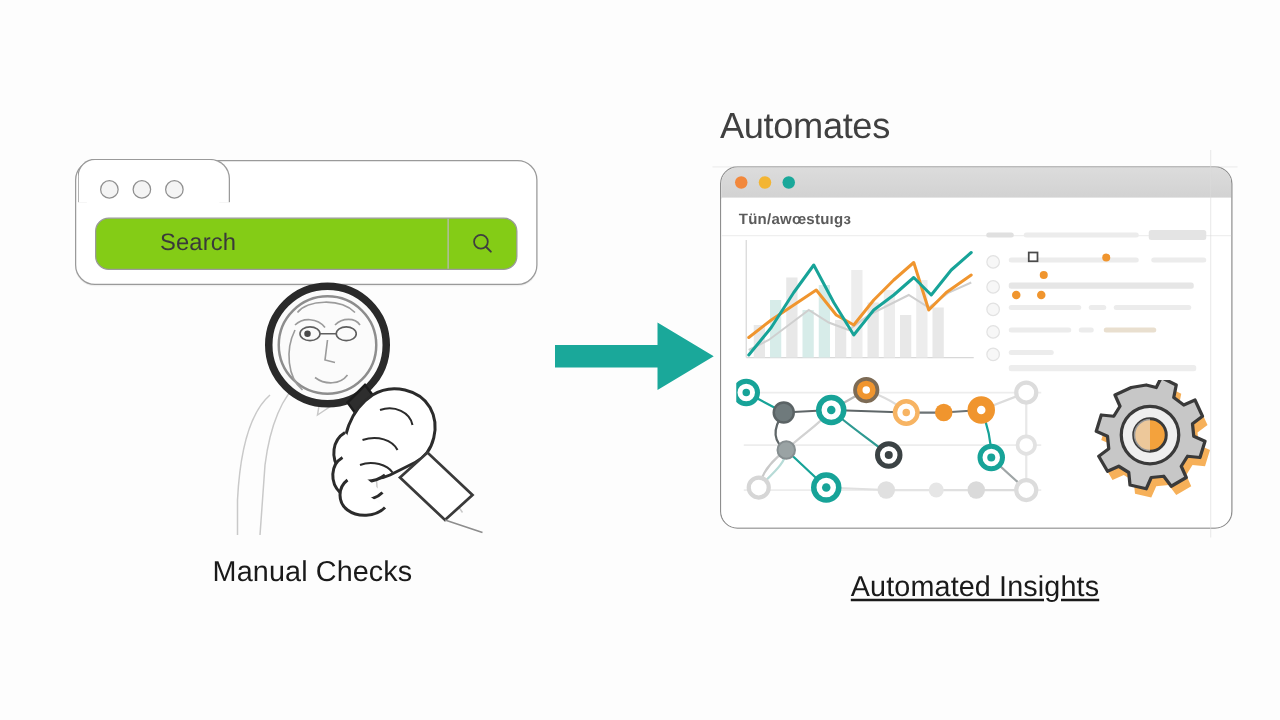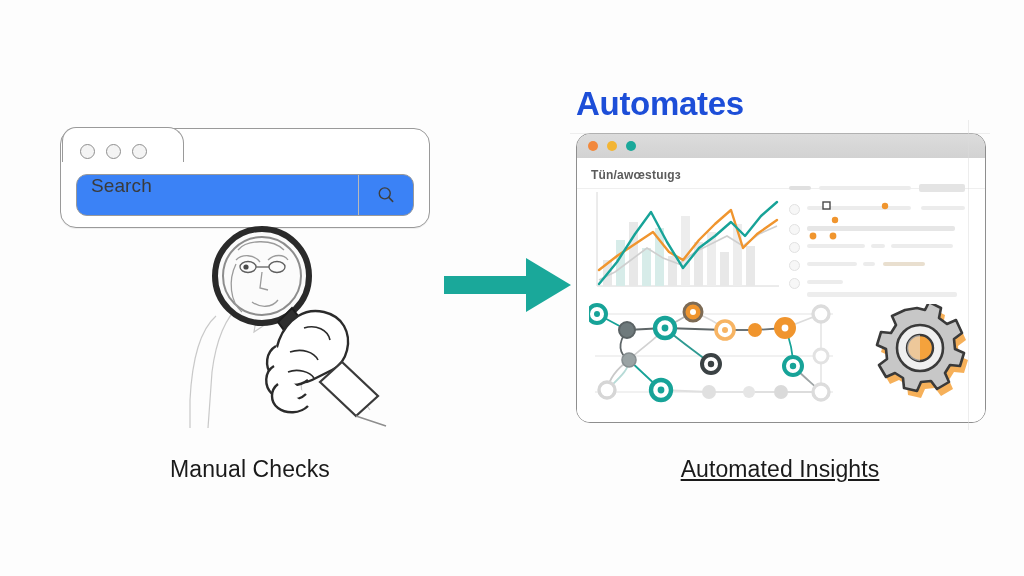--- a/index.html
+++ b/index.html
@@ -29,22 +29,22 @@
   .bs-tab{
     position:absolute;left:2px;top:-1px;width:120px;height:34px;
     border:1.6px solid #9a9a9a;border-bottom:none;
     border-radius:14px 16px 0 0;
     background:#ffffff;
   }
   .bs-dots{position:absolute;left:20px;top:16px;display:flex;gap:11px;}
   .bs-dot{width:13px;height:13px;border-radius:50%;border:1.6px solid #8f8f8f;background:#f4f4f4;}
   .search-field{
     position:absolute;left:16px;top:46px;right:16px;height:40px;
-    border:1.6px solid #9a9a9a;border-radius:11px;background:#3b82f6;
-    display:flex;align-items:flex-start;
+    border:1.6px solid #9a9a9a;border-radius:11px;background:#84cc16;
+    display:flex;align-items:center;padding-left:37px;
   }
   .search-text{
     flex:1;padding-left:14px;font-size:19px;color:#3a3a3a;
     font-family:"Liberation Sans",sans-serif;letter-spacing:.1px;
   }
   .search-btn{
     width:54px;height:100%;border-left:1.4px solid #b9b9b9;
     display:flex;align-items:center;justify-content:center;
   }
   .mag-ico{width:20px;height:20px;}
@@ -52,21 +52,21 @@
   
   .hand-sketch{position:absolute;left:140px;top:110px;width:230px;height:210px;}
 
   
   .arrow{position:absolute;left:440px;top:250px;width:135px;height:70px;}
 
   
   .right-panel{position:absolute;left:560px;top:85px;width:440px;height:370px;}
   .r-title{
     position:absolute;left:16px;top:0;
-    font-size:33px;font-weight:bold;color:#1d4ed8;
+    font-size:29px;font-weight:normal;color:#404040;
     letter-spacing:-.3px;white-space:nowrap;
   }
 
   .win{
     position:absolute;left:16px;top:48px;width:408px;height:288px;
     border:1.5px solid #8e8e8e;border-radius:14px;background:#fff;
     overflow:hidden;
   }
   .win-bar{
     position:absolute;left:0;top:0;right:0;height:24px;
@@ -168,21 +168,21 @@
         <path d="M110 132 C122 128 134 132 138 140"></path>
         <path d="M108 152 C118 148 130 152 134 158"></path>
       </g>
 
       <g fill="#ffffff" stroke="#3a3a3a" stroke-width="2.2">
         <path d="M140 162 L176 196 L198 176 L162 142 Z"></path>
       </g>
       <path d="M176 196 L206 206" stroke="#8d8d8d" stroke-width="1.4" fill="none"></path>
     </svg>
 
-    <div class="cap cap-left" style="position:absolute;left:20px;top:346px;width:380px;">Manual Checks</div>
+    <div class="cap cap-left" style="position:absolute;left:20px;top:334px;width:380px;">Manual Checks</div>
   </div>
 
   <svg class="arrow" viewBox="0 0 135 70">
     <path d="M4 26 L86 26 L86 8 L131 35 L86 62 L86 44 L4 44 Z" fill="#1aa89a"></path>
   </svg>
 
   <div class="right-panel">
 
     <div class="r-title">Automates</div>
 

